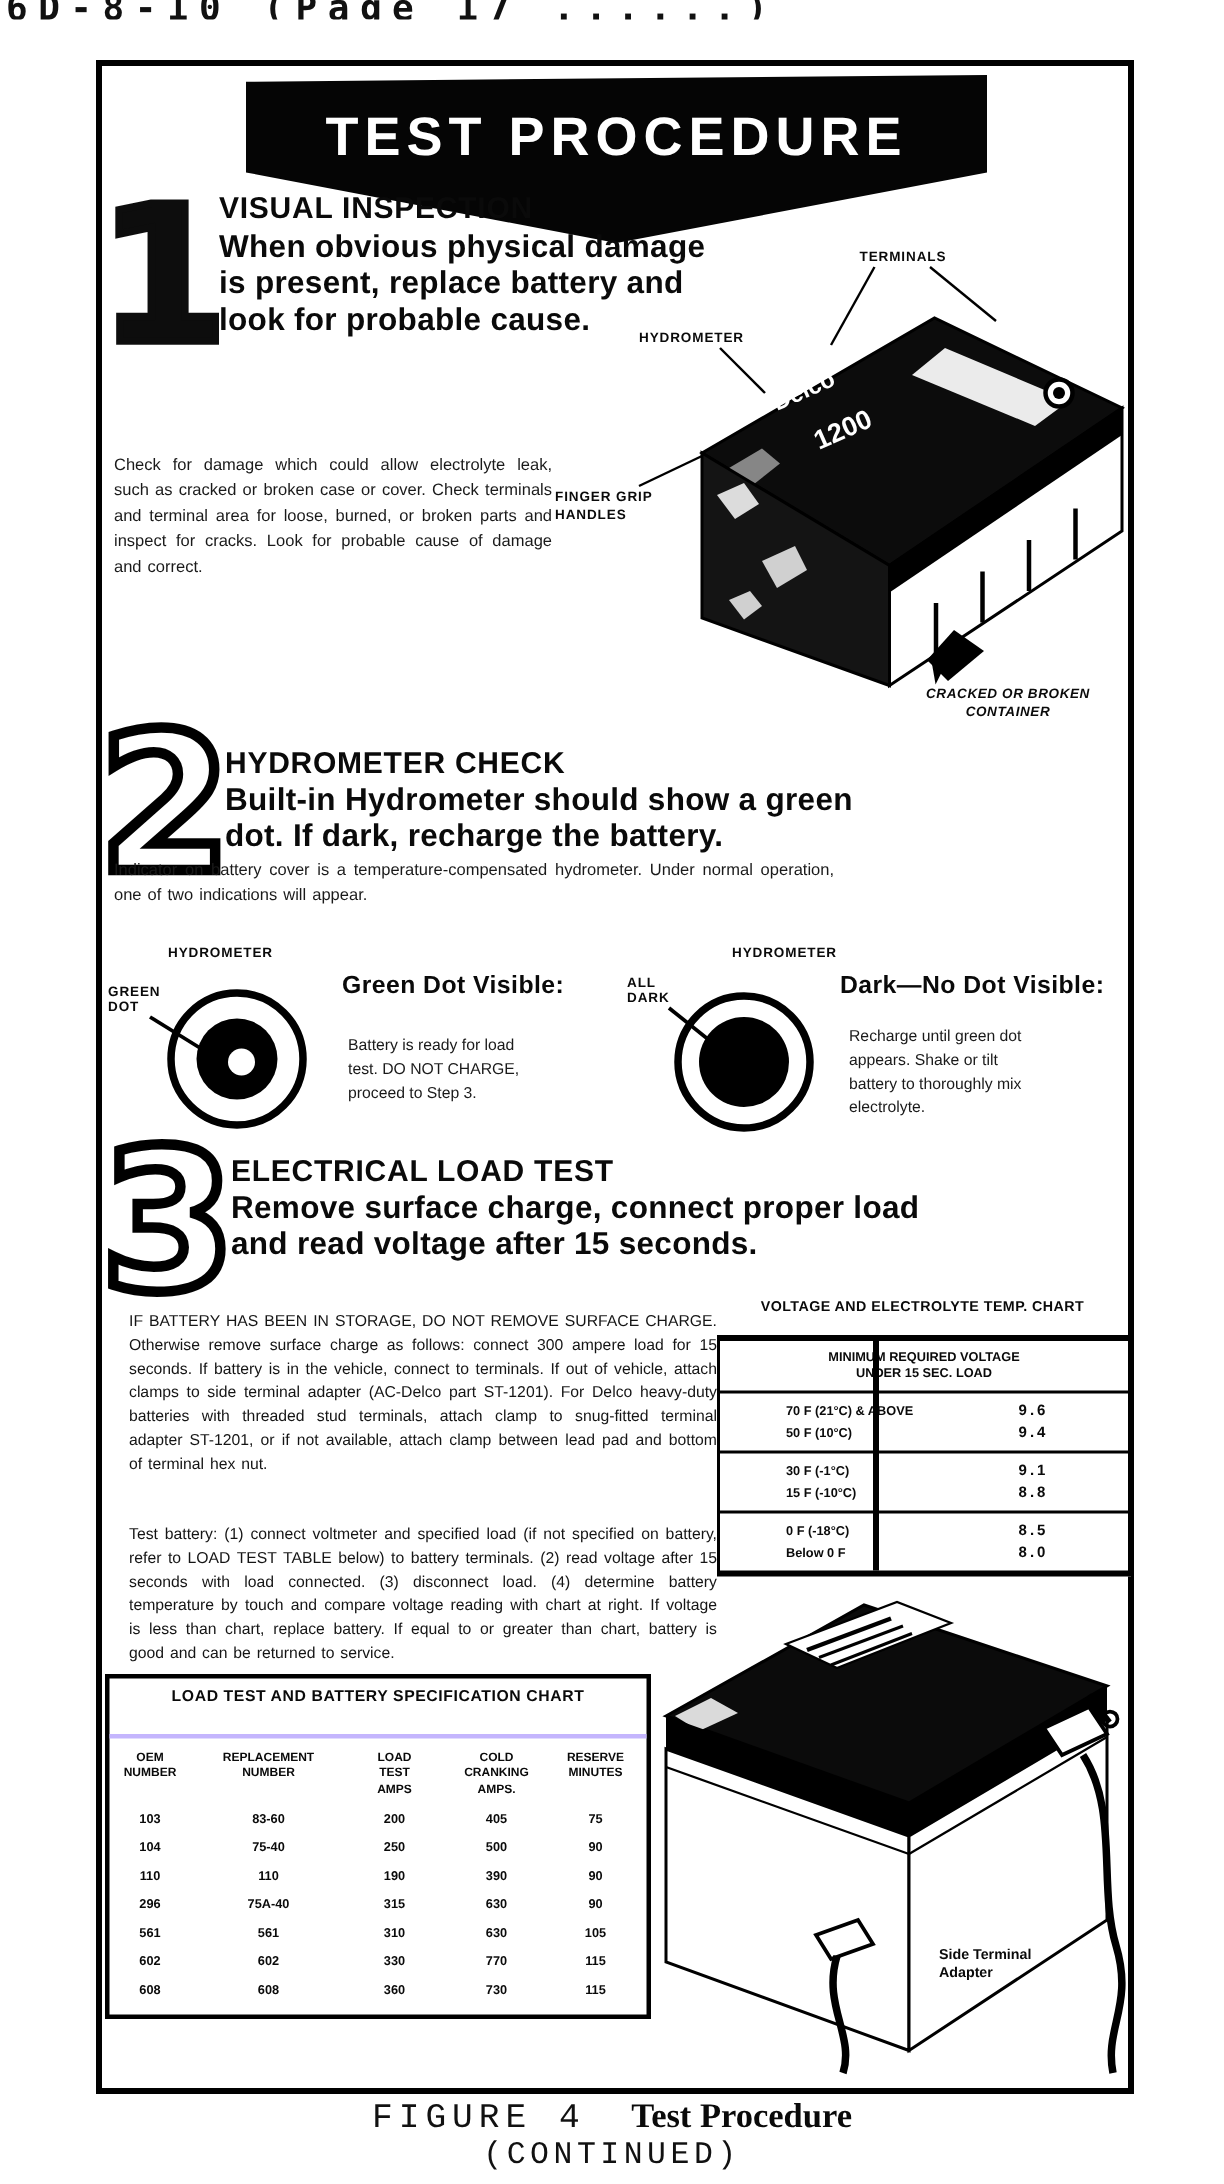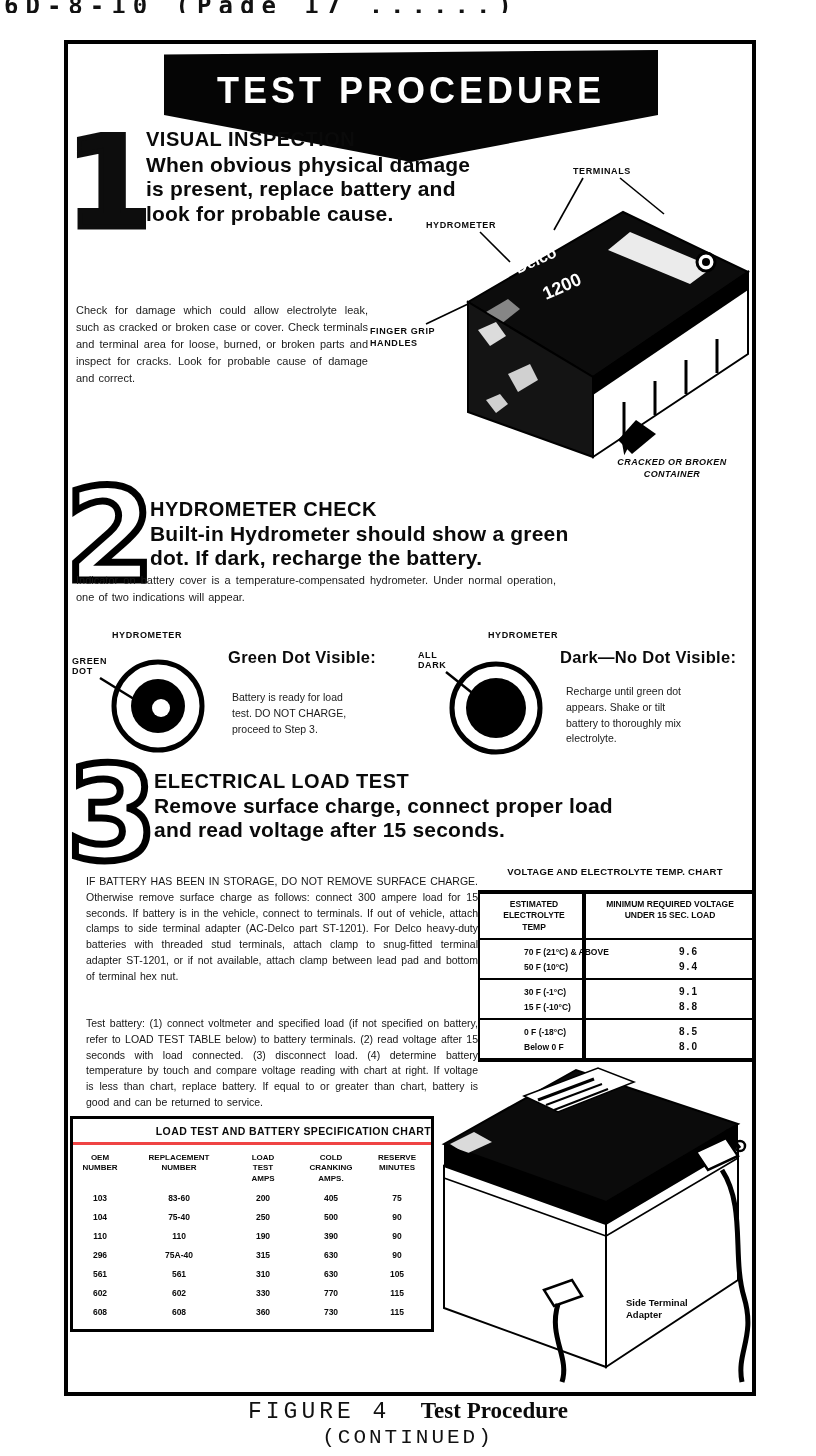--- a/index.html
+++ b/index.html
@@ -77,22 +77,22 @@
   .vh1{width:106px;padding:5px 1px;text-align:center;font-size:8.5px;font-weight:800;line-height:1.35;}
   .vh2{flex:1;padding:5px 1px;text-align:center;font-size:8.5px;font-weight:800;line-height:1.35;}
   .vgroup{padding:4px 0;}
   .vgroup + .vgroup{border-top:2px solid #000;}
   .vrow{display:flex;align-items:center;min-height:15px;}
   .vtemp{width:102px;padding-left:4px;font-size:8.5px;font-weight:700;margin-left:40px;}
   .vvolt{flex:1;text-align:center;font-size:10px;font-weight:800;letter-spacing:2px;}
 
   
   .ltable{position:absolute;left:2px;top:1072px;width:358px;border:3px solid #000;background:#fff;}
-  .ltitle{padding:6px 0 5px;text-align:right;font-size:10.5px;font-weight:800;letter-spacing:.4px;
-        border-bottom:3px solid #ef4444;}
+  .ltitle{padding:6px 0 19px;text-align:center;font-size:10.5px;font-weight:800;letter-spacing:.4px;
+        border-bottom:3px solid #c4b5fd;}
   .lhead{display:flex;padding:8px 0 4px;}
   .lhead div{text-align:center;font-size:8px;font-weight:800;line-height:1.3;}
   .lrow{display:flex;align-items:center;height:19px;}
   .lrow div{text-align:center;font-size:8.5px;font-weight:700;}
   .c0{width:54px;} .c1{width:104px;} .c2{width:64px;} .c3{width:72px;} .c4{width:60px;}
   .lpad{height:8px;}
 
   
   #battery2{position:absolute;left:358px;top:1008px;width:326px;height:332px;}
 
@@ -205,23 +205,20 @@
     <div id="head3" class="step-head">ELECTRICAL LOAD TEST</div>
     <div id="stmt3" class="step-statement">Remove surface charge, connect proper load and read voltage after 15 seconds.</div>
 
     <div id="para1" class="para">IF BATTERY HAS BEEN IN STORAGE, DO NOT REMOVE SURFACE CHARGE. Otherwise remove surface charge as follows: connect 300 ampere load for 15 seconds. If battery is in the vehicle, connect to terminals. If out of vehicle, attach clamps to side terminal adapter (AC-Delco part ST-1201).  For Delco heavy-duty batteries with threaded stud terminals, attach clamp to snug-fitted terminal adapter ST-1201, or if not available, attach clamp between lead pad and bottom of terminal hex nut.</div>
     <div id="para2" class="para">Test battery: (1) connect voltmeter and specified load (if not specified on battery, refer to LOAD TEST TABLE below) to battery terminals. (2) read voltage after 15 seconds with load connected. (3) disconnect load. (4) determine battery temperature by touch and compare voltage reading with chart at right. If voltage is less than chart, replace battery. If equal to or greater than chart, battery is good and can be returned to service.</div>
 
     <div class="vchart-title">VOLTAGE AND ELECTROLYTE TEMP. CHART</div>
     <div class="vtable">
       <div class="vdivider"></div>
       <div class="vhead">
-        <div class="vh1 pre">ESTIMATED
-ELECTROLYTE
-TEMP</div>
         <div class="vh2 pre">MINIMUM REQUIRED VOLTAGE
 UNDER 15 SEC. LOAD</div>
       </div>
       <div class="vgroup">
         <div class="vrow">
           <div class="vtemp">70 F (21°C) &amp; ABOVE</div>
           <div class="vvolt">9.6</div>
         </div>
         <div class="vrow">
           <div class="vtemp">50 F (10°C)</div>

